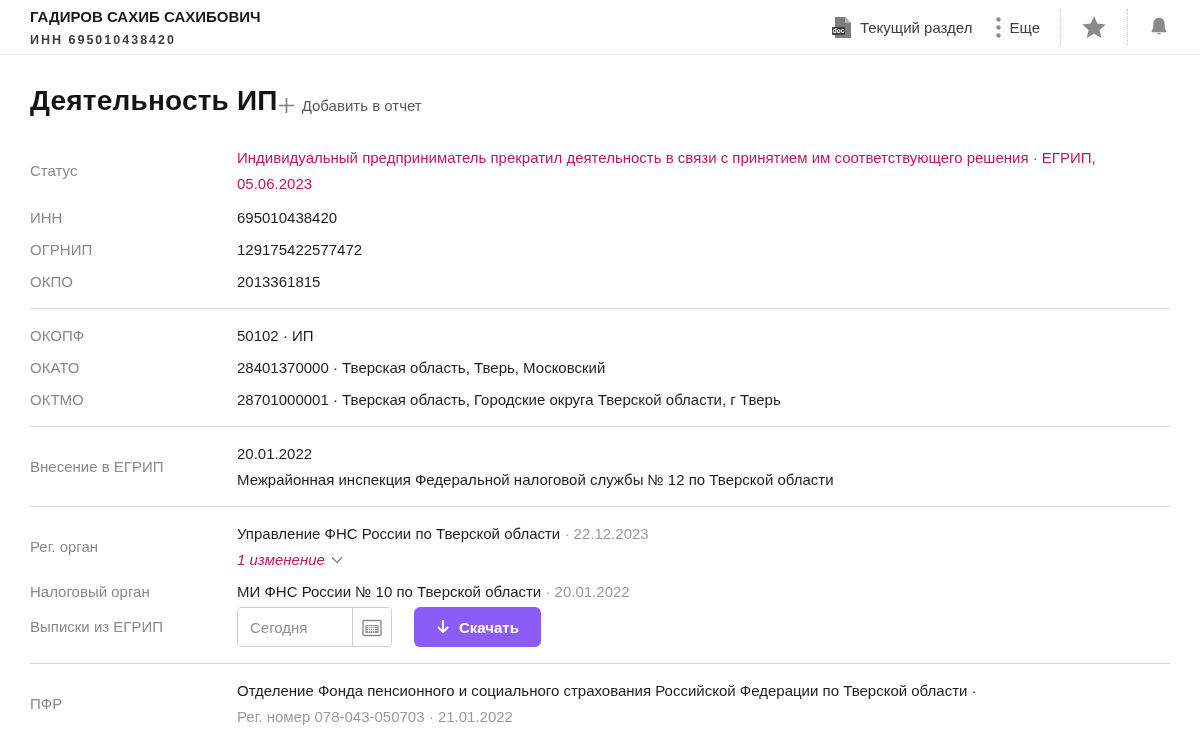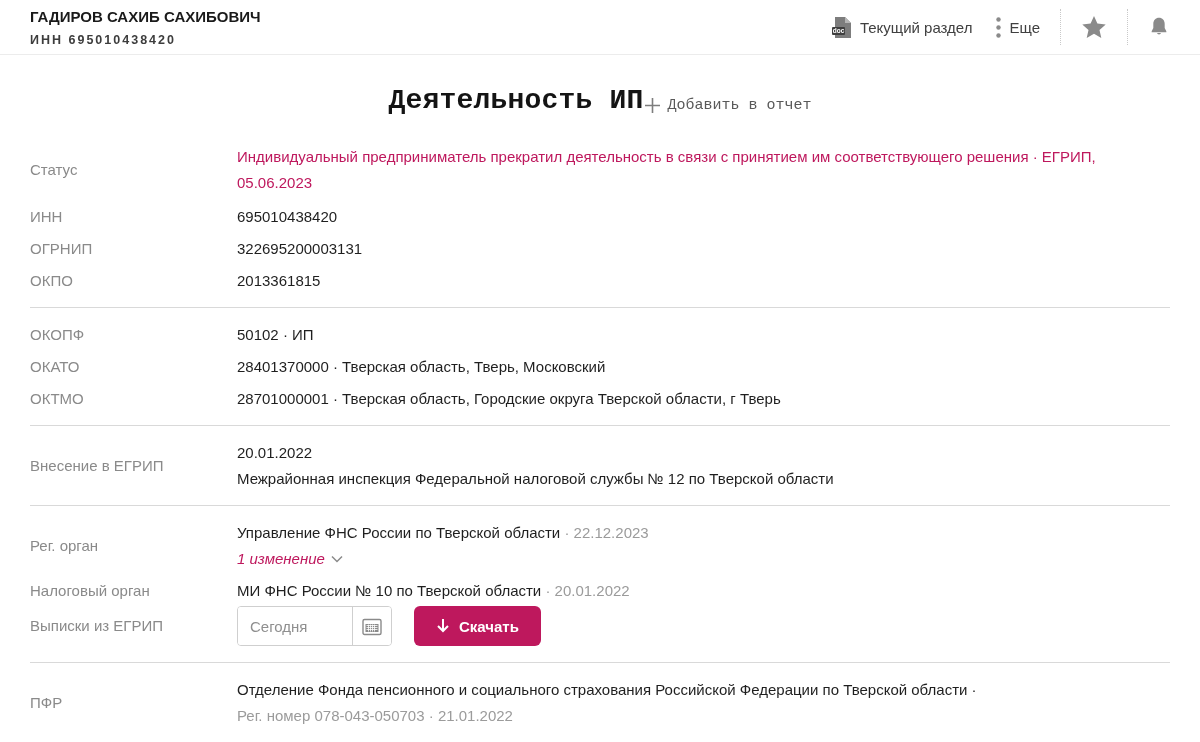--- a/index.html
+++ b/index.html
@@ -13,21 +13,21 @@
   .who-name { font-size:15px; font-weight:bold; color:#1a1a1a; }
   .who-inn { font-size:12.5px; font-weight:600; letter-spacing:2px; color:#3d3d3d; }
   .topbar-right { display:flex; align-items:center; }
   .tb-item { display:flex; align-items:center; gap:8px; font-size:15px; color:#404040; cursor:pointer; }
   .tb-sep { width:1px; height:36px; border-left:1px dotted #c9c9c9; margin:0 20px; }
   .gap24 { width:24px; }
   .icon-btn { display:flex; align-items:center; justify-content:center; cursor:pointer; }
 
   
   .main { padding:0 30px; }
-  .title-row { display:flex; align-items:flex-start; justify-content:center; margin:30px 0 28px 0;font-family:Liberation Mono, monospace; }
+  .title-row { display:flex; align-items:flex-start; justify-content:flex-start; margin:30px 0 28px 0; }
   .page-title { font-size:28px; font-weight:bold; color:#141414; letter-spacing:.2px; }
   .add-report { display:flex; align-items:center; gap:7px; font-size:15px; color:#595959; cursor:pointer; margin-top:12px; }
 
   .frow { display:flex; font-size:15px; line-height:26px; margin-bottom:6px;align-items:center; }
   .flabel { flex:0 0 207px; color:#8a8a8a; }
   .fvalue { flex:1; max-width:933px; color:#1f1f1f; }
   .red { color:#be185d; }
   .muted { color:#9b9b9b; }
   .block { display:block; }
   .sep { border:none; border-top:1px solid #d9d9d9; margin:13px 0 14px 0; }
@@ -38,21 +38,21 @@
   .extract-row { align-items:center; margin-top:2px; }
   .extract-controls { display:flex; align-items:center; }
   .date-group { display:flex; height:40px; border:1px solid #cfcfcf; border-radius:4px; overflow:hidden; background:#fff; }
   .date-input { width:114px; border:none; outline:none; padding:0 12px; font-size:15px;
     font-family:inherit; color:#333; }
   .date-input::placeholder { color:#8f8f8f; }
   .cal-btn { width:39px; border:none; border-left:1px solid #cfcfcf; background:#fff;
     display:flex; align-items:center; justify-content:center; cursor:pointer; }
   .download-btn { margin-left:22px; height:40px; padding:0 22px; border:none; border-radius:6px;
     display:flex; align-items:center; gap:9px; cursor:pointer;
-    background:#be185d; color:#fff; font-size:15px; font-weight:bold; font-family:inherit; }
+    background:#8b5cf6; color:#fff; font-size:15px; font-weight:bold; font-family:inherit; }
 </style>
 </head>
 <body>
 
 <header class="topbar">
   <div class="who">
     <span class="who-name">ГАДИРОВ САХИБ САХИБОВИЧ</span>
     <span class="who-inn">ИНН 695010438420</span>
   </div>
   <div class="topbar-right">
@@ -112,21 +112,21 @@
     <span class="flabel">Статус</span>
     <span class="fvalue red">Индивидуальный предприниматель прекратил деятельность в связи с принятием им соответствующего решения · ЕГРИП, 05.06.2023</span>
   </div>
 
   <div class="frow">
     <span class="flabel">ИНН</span>
     <span class="fvalue">695010438420</span>
   </div>
   <div class="frow">
     <span class="flabel">ОГРНИП</span>
-    <span class="fvalue">322695200003131</span>
+    <span class="fvalue">129175422577472</span>
   </div>
   <div class="frow">
     <span class="flabel">ОКПО</span>
     <span class="fvalue">2013361815</span>
   </div>
 
   <hr class="sep">
 
   <div class="frow">
     <span class="flabel">ОКОПФ</span>

